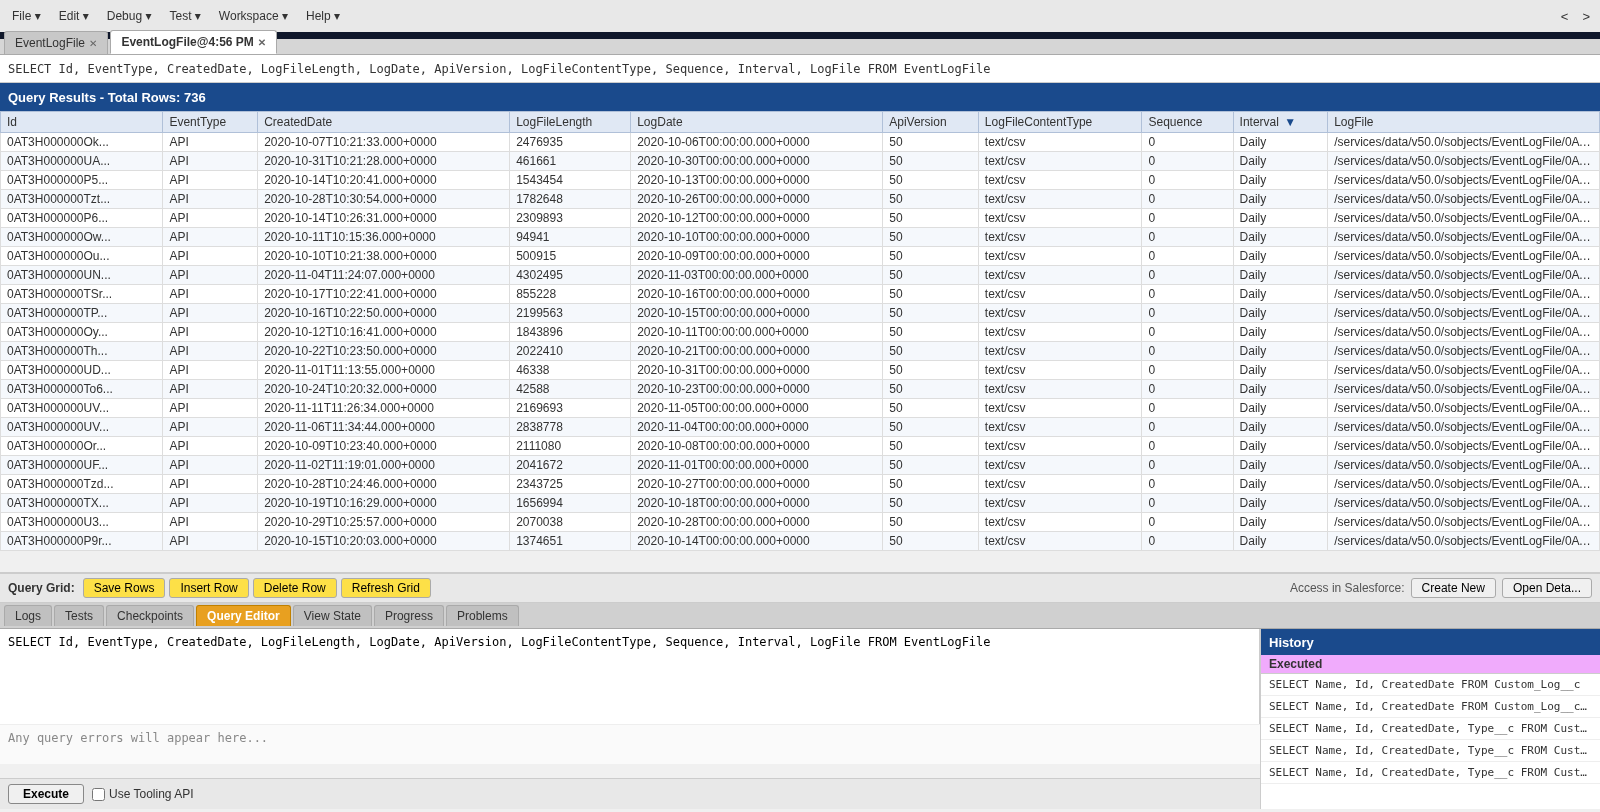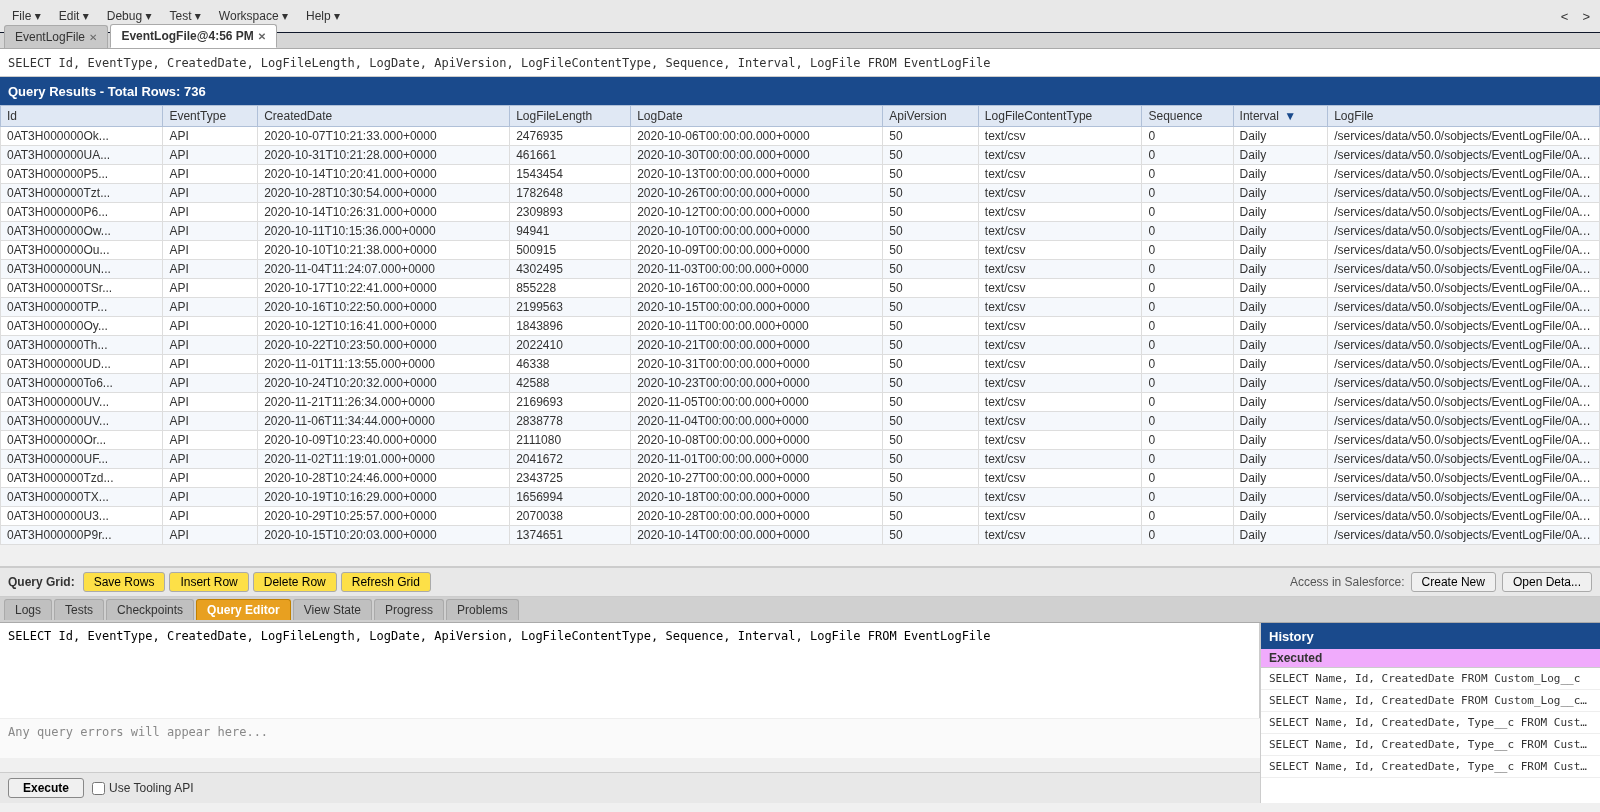--- a/index.html
+++ b/index.html
@@ -1,19 +1,19 @@
 <!DOCTYPE html>
 <html><head>
   <meta charset="utf-8">
   <style>
     * { box-sizing: border-box; margin: 0; padding: 0; }
     body { font-family: 'Segoe UI', Arial, sans-serif; font-size: 12px; background: #f0f0f0; color: #333; overflow: hidden; width: 1600px; height: 812px; }
 
     
-    .menu-bar { background: #e8e8e8; border-bottom: 1px solid #0f172a; display: flex; align-items: center; height: 24px; padding: 16px 4px; gap: 2px; }
+    .menu-bar { background: #e8e8e8; border-bottom: 7px solid #0f172a; display: flex; align-items: center; height: 24px; padding: 16px 4px; gap: 2px; }
     .menu-item { padding: 2px 8px; cursor: pointer; font-size: 12px; display: flex; align-items: center; gap: 2px; }
     .menu-nav { margin-left: auto; display: flex; gap: 2px; }
     .menu-nav span { padding: 2px 6px; cursor: pointer; font-size: 13px; }
 
     
     .tab-bar { background: #d6d6d6; display: flex; align-items: flex-end; height: 16px; border-bottom: 1px solid #aaa; padding-left: 4px; }
     .tab { padding: 4px 10px; border: 1px solid #aaa; border-bottom: none; background: #c8c8c8; cursor: pointer; font-size: 12px; margin-right: 2px; border-radius: 3px 3px 0 0; display: flex; align-items: center; gap: 4px; }
     .tab.active { background: #fff; border-bottom: 1px solid #fff; font-weight: bold; margin-top: 6px; }
     .tab-close { font-size: 10px; color: #666; cursor: pointer; }
 
@@ -284,21 +284,21 @@
               <td title="2020-10-23T00:00:00.000+0000">2020-10-23T00:00:00.000+0000</td>
               <td title="50">50</td>
               <td title="text/csv">text/csv</td>
               <td title="0">0</td>
               <td title="Daily">Daily</td>
               <td title="/services/data/v50.0/sobjects/EventLogFile/0AT3H000000To6NWAS/LogFile">/services/data/v50.0/sobjects/EventLogFile/0AT3H000000To6NWAS/LogFile</td>
             </tr>
             <tr>
               <td title="0AT3H000000UV...">0AT3H000000UV...</td>
               <td title="API">API</td>
-              <td title="2020-11-06T11:26:34.000+0000">2020-11-21T11:26:34.000+0000</td>
+              <td title="2020-11-06T11:26:34.000+0000">2020-11-11T11:26:34.000+0000</td>
               <td title="2169693">2169693</td>
               <td title="2020-11-05T00:00:00.000+0000">2020-11-05T00:00:00.000+0000</td>
               <td title="50">50</td>
               <td title="text/csv">text/csv</td>
               <td title="0">0</td>
               <td title="Daily">Daily</td>
               <td title="/services/data/v50.0/sobjects/EventLogFile/0AT3H000000UVDSWA4/LogFile">/services/data/v50.0/sobjects/EventLogFile/0AT3H000000UVDSWA4/LogFile</td>
             </tr>
             <tr>
               <td title="0AT3H000000UV...">0AT3H000000UV...</td>

